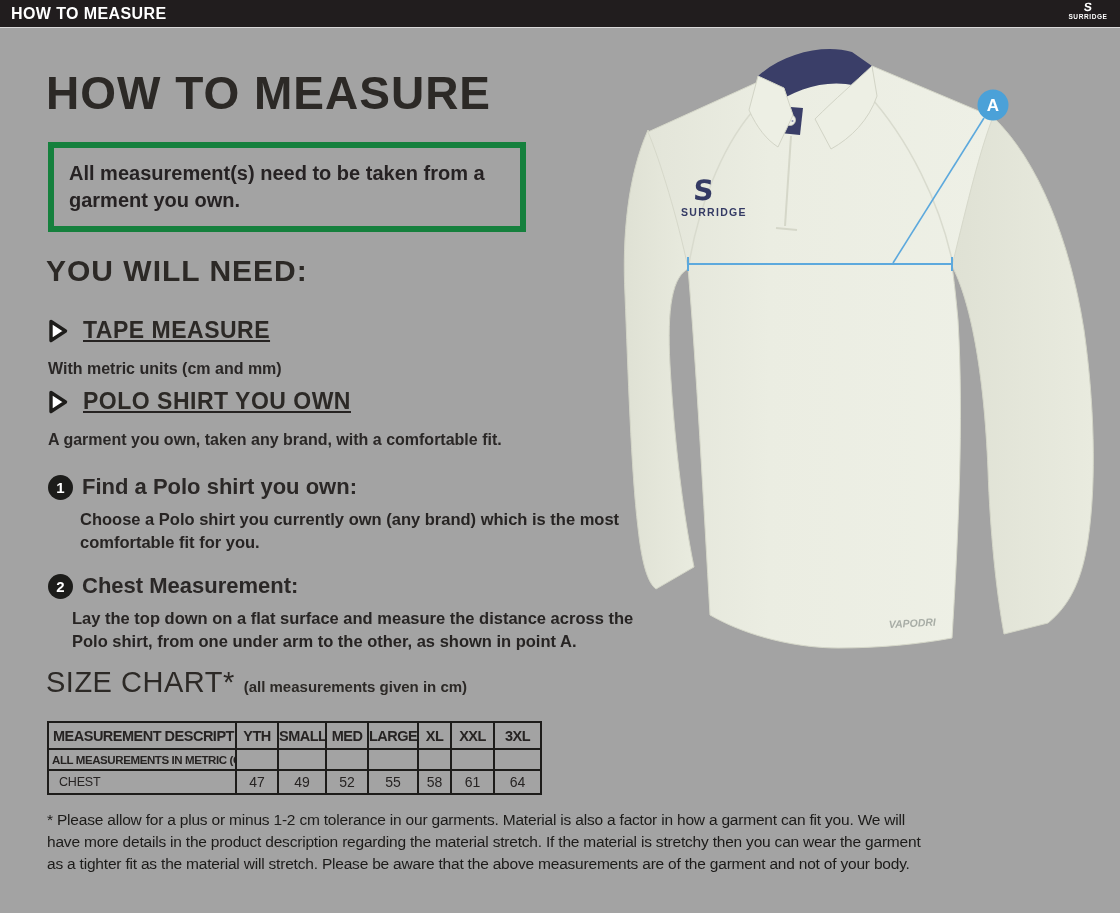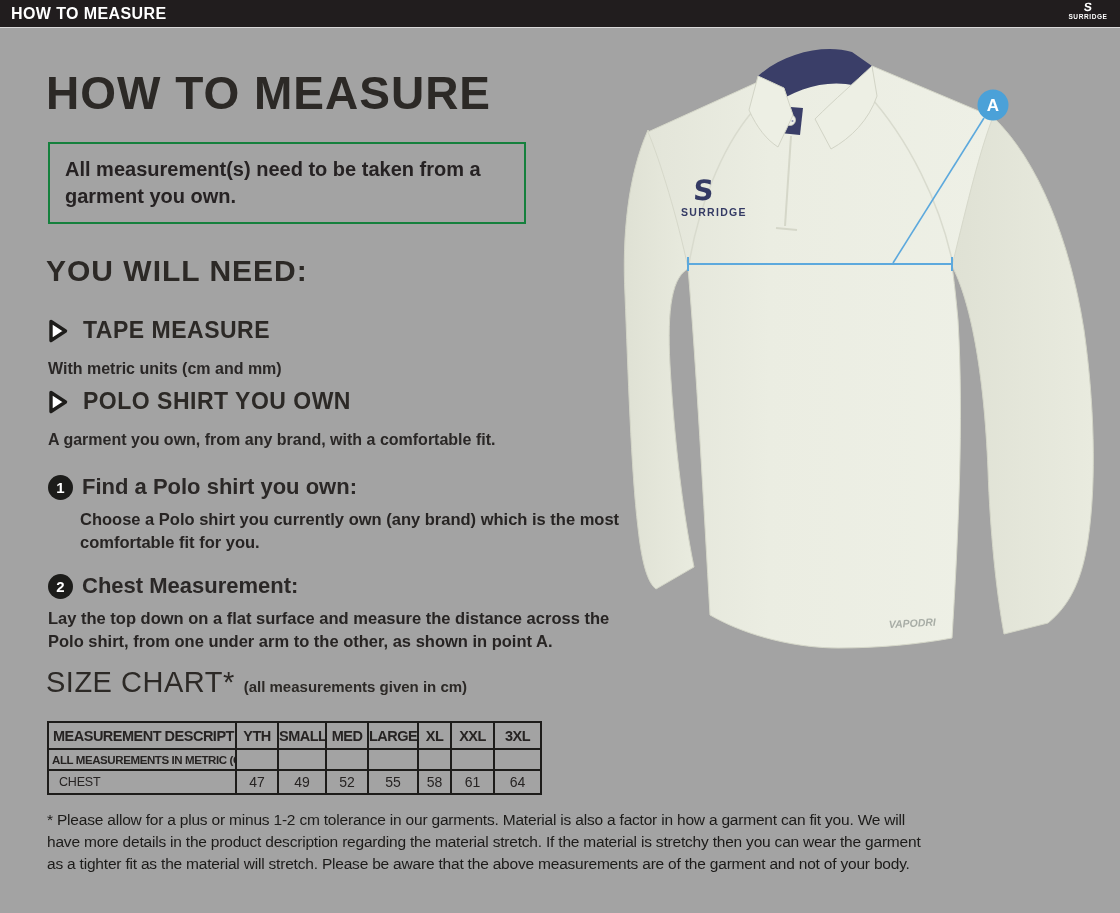--- a/index.html
+++ b/index.html
@@ -12,27 +12,27 @@
             background:#211d1e; border-bottom:1px solid #d9d9d9;
             display:flex; align-items:center; }
   .topbar-title { color:#fff; font-size:16px; font-weight:bold; letter-spacing:.4px; margin-left:11px; }
   .topbar-brand { position:absolute; right:6px; top:1px; width:52px; text-align:center; color:#fff; }
   .topbar-brand .mark { display:block; font-size:12px; font-weight:bold; line-height:12px; transform:skewX(-6deg); }
   .topbar-brand .name { display:block; font-size:6.5px; font-weight:bold; letter-spacing:.6px; line-height:8px; }
 
   
   .h1 { position:absolute; left:46px; top:66px; font-size:46px; font-weight:bold;
         letter-spacing:1px; color:#2c2926; }
-  .notice { position:absolute; left:48px; top:142px; width:478px; border:2px solid #15803d;
+  .notice { position:absolute; left:48px; top:142px; width:478px; border:6px solid #15803d;
             padding:12px 15px; font-size:20px; font-weight:bold; line-height:1.35; color:#262223; }
   .h2 { position:absolute; left:46px; top:254px; font-size:30px; font-weight:bold;
         letter-spacing:1px; color:#2c2926; }
 
   .need-item { position:absolute; left:48px; }
-  .need-head { display:flex; align-items:center; gap:15px; }
+  .need-head { display:flex; align-items:center; gap:15px;text-decoration:underline; }
   .need-title { font-size:23px; font-weight:bold; letter-spacing:.5px; color:#2c2926; }
   .need-sub { margin-top:16px; font-size:16px; font-weight:bold; color:#2a2726; }
   .tri { width:20px; height:24px; flex:0 0 auto; }
 
   .step { position:absolute; left:48px; }
   .step-head { display:flex; align-items:center; gap:9px; }
   .badge { width:25px; height:25px; border-radius:50%; background:#1c1c1a; color:#fff;
            display:flex; align-items:center; justify-content:center;
            font-size:15px; font-weight:bold; flex:0 0 auto; }
   .step-title { font-size:22px; font-weight:bold; color:#2b2827; }
@@ -84,37 +84,37 @@
     <div class="need-sub">With metric units (cm and mm)</div>
   </div>
 
   <div class="need-item" style="top:388px;">
     <div class="need-head">
       <svg class="tri" viewBox="0 0 20 24">
         <polygon points="3,2.5 17.5,12 3,21.5" fill="#fff" stroke="#1e1d1b" stroke-width="3.4" stroke-linejoin="round"></polygon>
       </svg>
       <span class="need-title">POLO SHIRT YOU OWN</span>
     </div>
-    <div class="need-sub">A garment you own, from any brand, with a comfortable fit.</div>
+    <div class="need-sub">A garment you own, taken any brand, with a comfortable fit.</div>
   </div>
 
   <div class="step" style="top:474px;">
     <div class="step-head">
       <span class="badge">1</span>
       <span class="step-title">Find a Polo shirt you own:</span>
     </div>
     <div class="step-desc" style="width:555px;margin-left:32px;">Choose a Polo shirt you currently own (any brand) which is the most comfortable fit for you.</div>
   </div>
 
   <div class="step" style="top:573px;">
     <div class="step-head">
       <span class="badge">2</span>
       <span class="step-title">Chest Measurement:</span>
     </div>
-    <div class="step-desc" style="width:568px;">Lay the top down on a flat surface and measure the distance across the Polo shirt, from one under arm to the other, as shown in point A.</div>
+    <div class="step-desc" style="width:568px;margin-left:24px;">Lay the top down on a flat surface and measure the distance across the Polo shirt, from one under arm to the other, as shown in point A.</div>
   </div>
 
   <div class="sc-head">
     <span class="sc-title">SIZE CHART*</span>
     <span class="sc-sub">(all measurements given in cm)</span>
   </div>
 
   <table class="size">
     <colgroup>
       <col style="width:188px">

